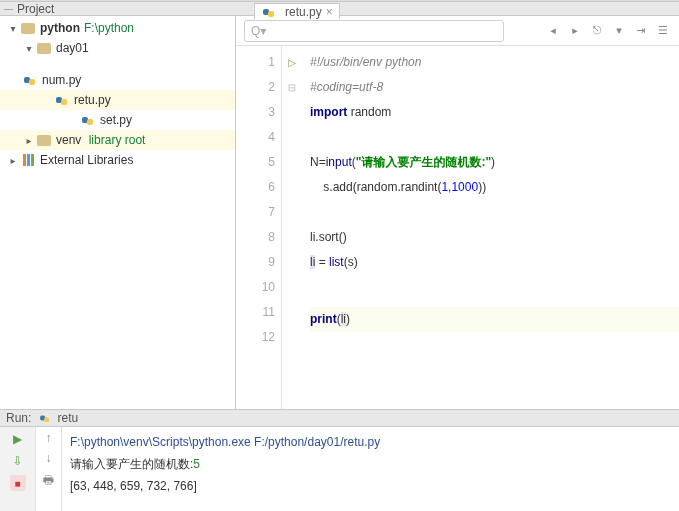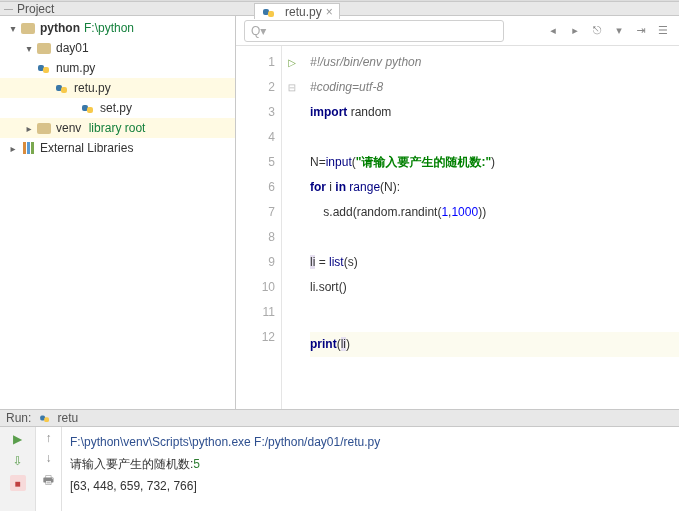--- a/index.html
+++ b/index.html
@@ -84,21 +84,21 @@
           </span>
         <span class="tree-label"><span class="bold">python</span><span class="hint">F:\python</span></span>
       </div>
       <div class="tree-row" style="padding-left:22px;">
         <span class="arrow">▾</span>
         <span class="ficon">
             <span class="dir-ico"></span>
           </span>
         <span class="tree-label">day01</span>
       </div>
-      <div class="tree-row" style="padding-left:36px;">
+      <div class="tree-row" style="padding-left:22px;margin-top:12px;">
         <span class="ficon">
             <span class="py-ico"></span>
           </span>
         <span class="tree-label">num.py</span>
       </div>
       <div class="tree-row sel" style="padding-left:54px;">
         <span class="ficon">
             <span class="py-ico"></span>
           </span>
         <span class="tree-label">retu.py</span>
@@ -171,25 +171,24 @@
           <div></div>
           <div></div>
           <div></div>
       </div>
       <div class="code">
         <div class="code-line"><span class="com">#!/usr/bin/env python</span></div>
         <div class="code-line"><span class="com">#coding=utf-8</span></div>
         <div class="code-line"><span class="kw">import</span><span> random</span></div>
         <div class="code-line"></div>
         <div class="code-line"><span>N=</span><span class="bi">input</span><span>(</span><span class="str">"请输入要产生的随机数:"</span><span>)</span></div>
-        <div class="code-line"><span class="kw">for</span><span> i </span><span class="kw">in</span><span> </span><span class="bi">range</span><span>(N):</span></div>
         <div class="code-line"><span>    s.add(random.randint(</span><span class="num">1</span><span>,</span><span class="num">1000</span><span>))</span></div>
         <div class="code-line"></div>
+        <div class="code-line"><span>li.sort()</span></div>
         <div class="code-line"><span class="li-hl">li</span><span> = </span><span class="bi">list</span><span>(s)</span></div>
-        <div class="code-line"><span>li.sort()</span></div>
         <div class="code-line cl-hl"><span class="kw">print</span><span>(</span><span class="li-hl">li</span><span>)</span></div>
       </div>
     </div>
   </div>
 </div>
 
 <div class="run-bar">
   <span>Run:</span>&nbsp;&nbsp;
   <span class="ficon">
       <span class="py-ico"></span>

